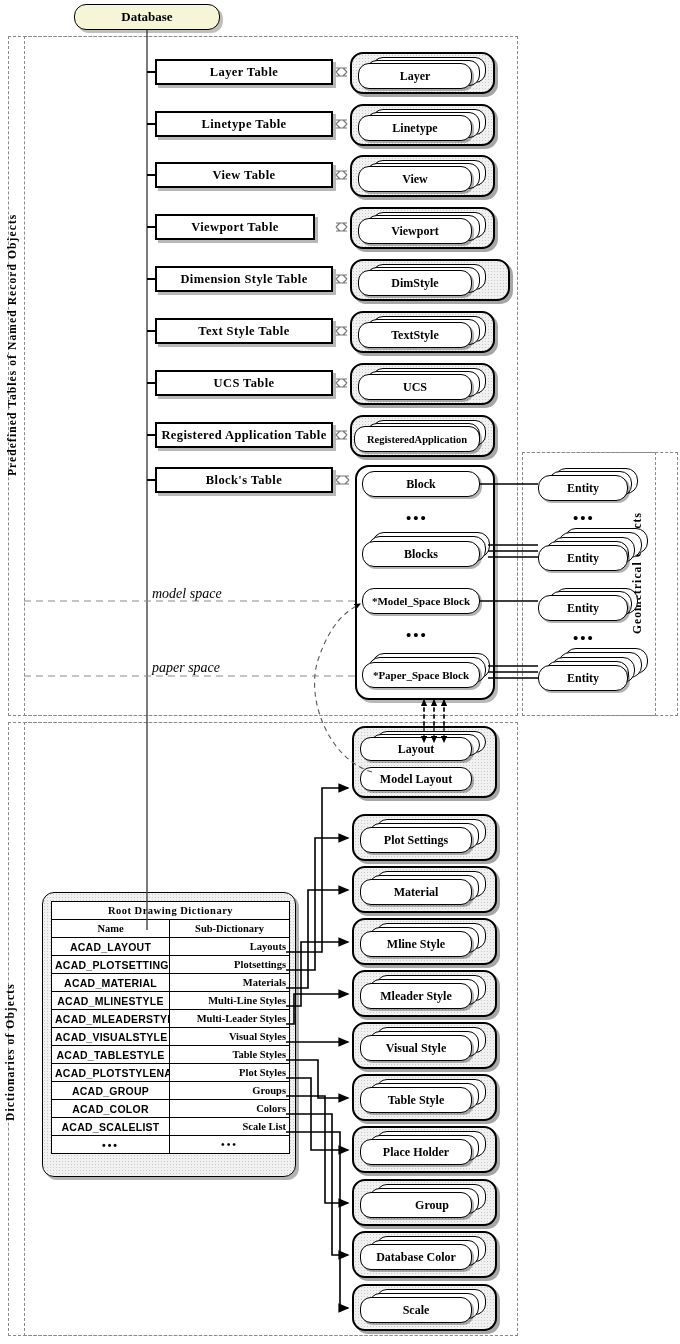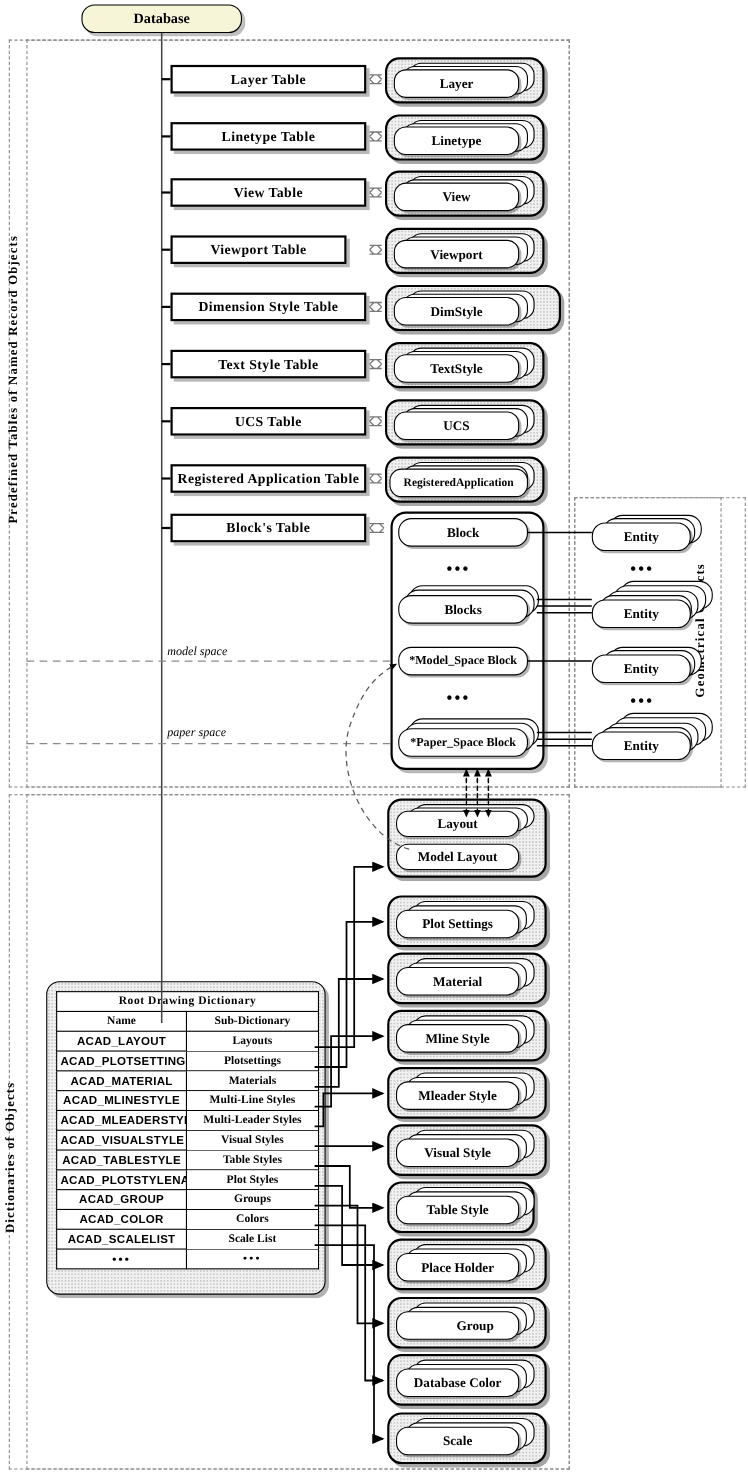--- a/index.html
+++ b/index.html
@@ -113,21 +113,21 @@
     transform-origin:center center;
     font-weight:bold;
     font-size:11.5px;
     letter-spacing:1.1px;
     white-space:nowrap;
     text-align:center;
   }
   .ital{
     position:absolute;
     font-style:italic;
-    font-size:11px;
+    font-size:14px;
     white-space:nowrap;
   }
   
   .dictwrap{
     position:absolute;
     border:1.6px solid #000;
     border-radius:12px;
     background:#f1f1f1;
     background-image:radial-gradient(#c9c9c9 .6px, transparent .7px);
     background-size:3px 3px;
@@ -151,21 +151,21 @@
     white-space:nowrap;
     background:#fff;
   }
   td.ttl{text-align:center;font-weight:bold;font-size:12px;height:18px;letter-spacing:.5px;}
   td.hdr{text-align:center;font-weight:bold;font-size:12px;height:17px;}
   td.nm{
     text-align:center;font-weight:bold;
     font-family:Liberation Sans, sans-serif;
     font-size:9.2px;letter-spacing:.25px;
   }
-  td.sub{text-align:center;font-weight:bold;font-size:10.8px;padding-left:5px;position:relative;}
+  td.sub{text-align:right;font-weight:bold;font-size:10.8px;padding-left:5px;position:relative;}
   td.dotcell{text-align:center;font-weight:bold;letter-spacing:2px;}
   
   svg.wires{position:absolute;left:0;top:0;width:680px;height:1344px;overflow:visible;pointer-events:none;}
 </style>
 </head>
 <body>
 
 <div id="stage">
 
   <div class="dashzone" style="left:8px;  top:36px;  width:510px; height:680px;"></div>
@@ -396,21 +396,21 @@
       </div>
   </div>
   <div class="stack" style="left:352px; top:1022px; width:145px; height:47px;">
     <div class="shell"></div>
     <div class="card" style="left:24px; top:5px;  width:110px; height:26px;"></div>
     <div class="card" style="left:17px; top:9px;  width:110px; height:26px;"></div>
     <div class="card lbl" style="left:8px; top:13px; width:112px; height:26px;">
         <span>Visual Style</span>
       </div>
   </div>
-  <div class="stack" style="left:352px; top:1074px; width:134px; height:47px;">
+  <div class="stack" style="left:352px; top:1074px; width:145px; height:47px;">
     <div class="shell"></div>
     <div class="card" style="left:24px; top:5px;  width:110px; height:26px;"></div>
     <div class="card" style="left:17px; top:9px;  width:110px; height:26px;"></div>
     <div class="card lbl" style="left:8px; top:13px; width:112px; height:26px;">
         <span>Table Style</span>
       </div>
   </div>
   <div class="stack" style="left:352px; top:1126px; width:145px; height:47px;">
     <div class="shell"></div>
     <div class="card" style="left:24px; top:5px;  width:110px; height:26px;"></div>

